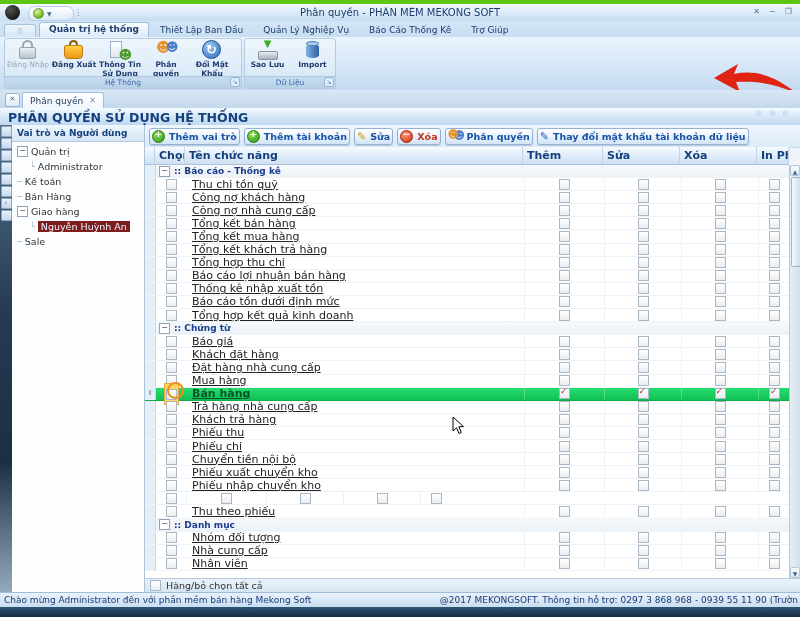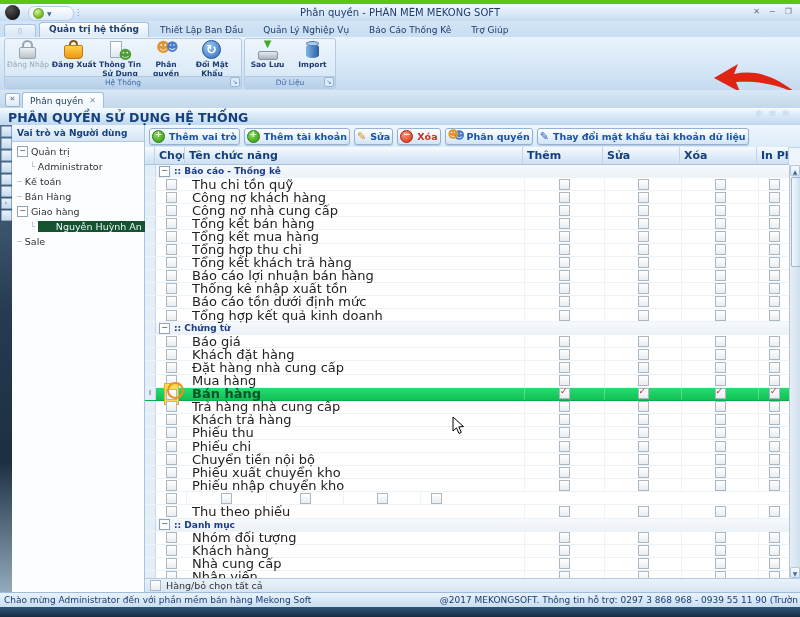--- a/index.html
+++ b/index.html
@@ -89,21 +89,21 @@
     background:linear-gradient(#54708c,#263b51 40%,#1c2f42 72%,#93a9bc);}
   .dsq{width:9px;height:9px;margin:1px auto 0;background:linear-gradient(#e8f1fa,#c7daed);
     border:1px solid #8fa8c2;border-radius:1px;font-size:7px;line-height:8px;text-align:center;color:#3e6aaa;}
   .leftpanel{position:absolute;left:12px;top:0;width:132px;height:467px;background:#fbfdff;border-right:1px solid #a9c4dd;}
   .lphead{height:16px;background:linear-gradient(#f0f7fd,#d4e5f4);border-bottom:1px solid #b5cade;
     font-size:9px;font-weight:bold;color:#16407c;line-height:16px;padding-left:5px;}
   .titem{height:15px;display:flex;align-items:center;font-size:9.5px;color:#333;gap:3px;white-space:nowrap;}
   .expander{width:9px;height:9px;border:1px solid #8fa4b8;background:#fff;font-size:8px;line-height:7px;
     text-align:center;color:#445;flex:none;}
   .tcon{color:#9ab0c4;font-size:8px;flex:none;}
-  .tsellabel{background:#14532d;color:#eaf6ff;padding:0 18px;}
+  .tsellabel{background:#7f1d1d;color:#eaf6ff;padding:0 3px;}
   
   .content{position:absolute;left:145px;top:0;right:0;height:467px;}
   .toolbar{position:absolute;top:0;left:0;right:0;height:22px;background:linear-gradient(#eff6fd,#ddebf9);
     border-bottom:1px solid #c2d6ea;display:flex;align-items:center;padding-left:4px;gap:4px;}
   .tbtn{height:15px;display:inline-flex;align-items:center;gap:4px;padding:0 2px;border:1px solid #93b2d3;
     border-radius:3px;background:linear-gradient(#ffffff,#e7f1fb 55%,#d2e4f6);font-size:9.5px;font-weight:bold;
     box-shadow:0 1px 1px rgba(90,120,150,.3);white-space:nowrap;}
   .tic{flex:none;display:inline-block;}
   .tic-add{width:11px;height:11px;border-radius:50%;border:1px solid #1f7a0e;position:relative;
     background:radial-gradient(circle at 35% 30%,#8ee05a,#2f9212);}
@@ -122,21 +122,21 @@
     background:linear-gradient(#f7fbff,#dceaf8 60%,#cfe0f2);border-bottom:1px solid #aac4de;box-sizing:border-box;}
   .hcell{border-right:1px solid #c3d4e6;font-size:11px;font-weight:bold;color:#16407c;display:flex;
     align-items:center;padding-left:4px;box-sizing:border-box;flex:none;overflow:hidden;white-space:nowrap;}
   .tbody{position:absolute;top:40px;left:0;width:644px;height:413px;background:#fff;overflow:hidden;}
   .trow{height:13.1px;box-sizing:border-box;border-bottom:1px solid #eef3f8;display:flex;align-items:center;}
   .trow.grouprow{background:linear-gradient(#f6f9fc,#edf2f7);}
   .gname{font-size:9px;font-weight:bold;color:#1a3c8c;margin-left:4px;white-space:nowrap;}
   .indcell{width:10px;flex:none;height:100%;background:#e4eef7;border-right:1px solid #c9d9ea;
     font-size:7px;color:#345;text-align:center;line-height:11px;}
   .choncell{width:30px;flex:none;display:flex;justify-content:center;align-items:center;}
-  .namecell{width:338px;flex:none;font-size:13px;color:#222;padding-left:6px;box-sizing:border-box;white-space:nowrap;overflow:hidden;}
+  .namecell{width:338px;flex:none;font-size:11px;color:#222;padding-left:6px;box-sizing:border-box;white-space:nowrap;overflow:hidden;text-decoration:underline;}
   .permcell{flex:none;display:flex;justify-content:center;align-items:center;height:100%;border-left:1px solid #edf2f7;box-sizing:border-box;}
   .pc0{width:80px}.pc1{width:77px}.pc2{width:77px}.pc3{width:32px}
   .cb{width:9px;height:9px;border:1px solid #aab8c6;background:linear-gradient(#fff,#e9edf1);
     display:inline-block;position:relative;flex:none;}
   .cb.checked::after{content:"✓";position:absolute;left:0;top:-3px;font-size:9px;font-weight:bold;color:#a8352a;}
   .trow.sel{background:linear-gradient(#27dd70,#10c055);border-bottom-color:#0faa4a;}
   .trow.sel .namecell{color:#07522a;font-weight:bold;}
   .trow.sel .permcell{border-left-color:rgba(255,255,255,.25);}
   .cbring{display:inline-block;position:relative;background:#ffd95e;border:1px solid #e8a83a;padding:1px 1px 0 1px;}
   .cbring::after{content:"";position:absolute;left:2px;top:-2px;width:13px;height:13px;border:2px solid #ef8f1a;
@@ -432,40 +432,40 @@
             </span>
             <span class="permcell pc3">
               <span class="cb"></span>
             </span>
           </div>
           <div class="trow">
             <span class="indcell"></span>
             <span class="choncell">
               <span class="cb"></span>
             </span>
+            <span class="namecell">Tổng kết khách trả hàng</span>
+            <span class="permcell pc0">
+              <span class="cb"></span>
+            </span>
+            <span class="permcell pc1">
+              <span class="cb"></span>
+            </span>
+            <span class="permcell pc2">
+              <span class="cb"></span>
+            </span>
+            <span class="permcell pc3">
+              <span class="cb"></span>
+            </span>
+          </div>
+          <div class="trow">
+            <span class="indcell"></span>
+            <span class="choncell">
+              <span class="cb"></span>
+            </span>
             <span class="namecell">Tổng hợp thu chi</span>
-            <span class="permcell pc0">
-              <span class="cb"></span>
-            </span>
-            <span class="permcell pc1">
-              <span class="cb"></span>
-            </span>
-            <span class="permcell pc2">
-              <span class="cb"></span>
-            </span>
-            <span class="permcell pc3">
-              <span class="cb"></span>
-            </span>
-          </div>
-          <div class="trow">
-            <span class="indcell"></span>
-            <span class="choncell">
-              <span class="cb"></span>
-            </span>
-            <span class="namecell">Tổng kết khách trả hàng</span>
             <span class="permcell pc0">
               <span class="cb"></span>
             </span>
             <span class="permcell pc1">
               <span class="cb"></span>
             </span>
             <span class="permcell pc2">
               <span class="cb"></span>
             </span>
             <span class="permcell pc3">
@@ -822,39 +822,20 @@
             <span class="indcell"></span>
             <span class="expander" style="margin-left: 3px;">−</span>
             <span class="gname">:: Danh mục</span>
           </div>
           <div class="trow">
             <span class="indcell"></span>
             <span class="choncell">
               <span class="cb"></span>
             </span>
             <span class="namecell">Nhóm đối tượng</span>
-            <span class="permcell pc0">
-              <span class="cb"></span>
-            </span>
-            <span class="permcell pc1">
-              <span class="cb"></span>
-            </span>
-            <span class="permcell pc2">
-              <span class="cb"></span>
-            </span>
-            <span class="permcell pc3">
-              <span class="cb"></span>
-            </span>
-          </div>
-          <div class="trow">
-            <span class="indcell"></span>
-            <span class="choncell">
-              <span class="cb"></span>
-            </span>
-            <span class="namecell">Khách hàng</span>
             <span class="permcell pc0">
               <span class="cb"></span>
             </span>
             <span class="permcell pc1">
               <span class="cb"></span>
             </span>
             <span class="permcell pc2">
               <span class="cb"></span>
             </span>
             <span class="permcell pc3">

